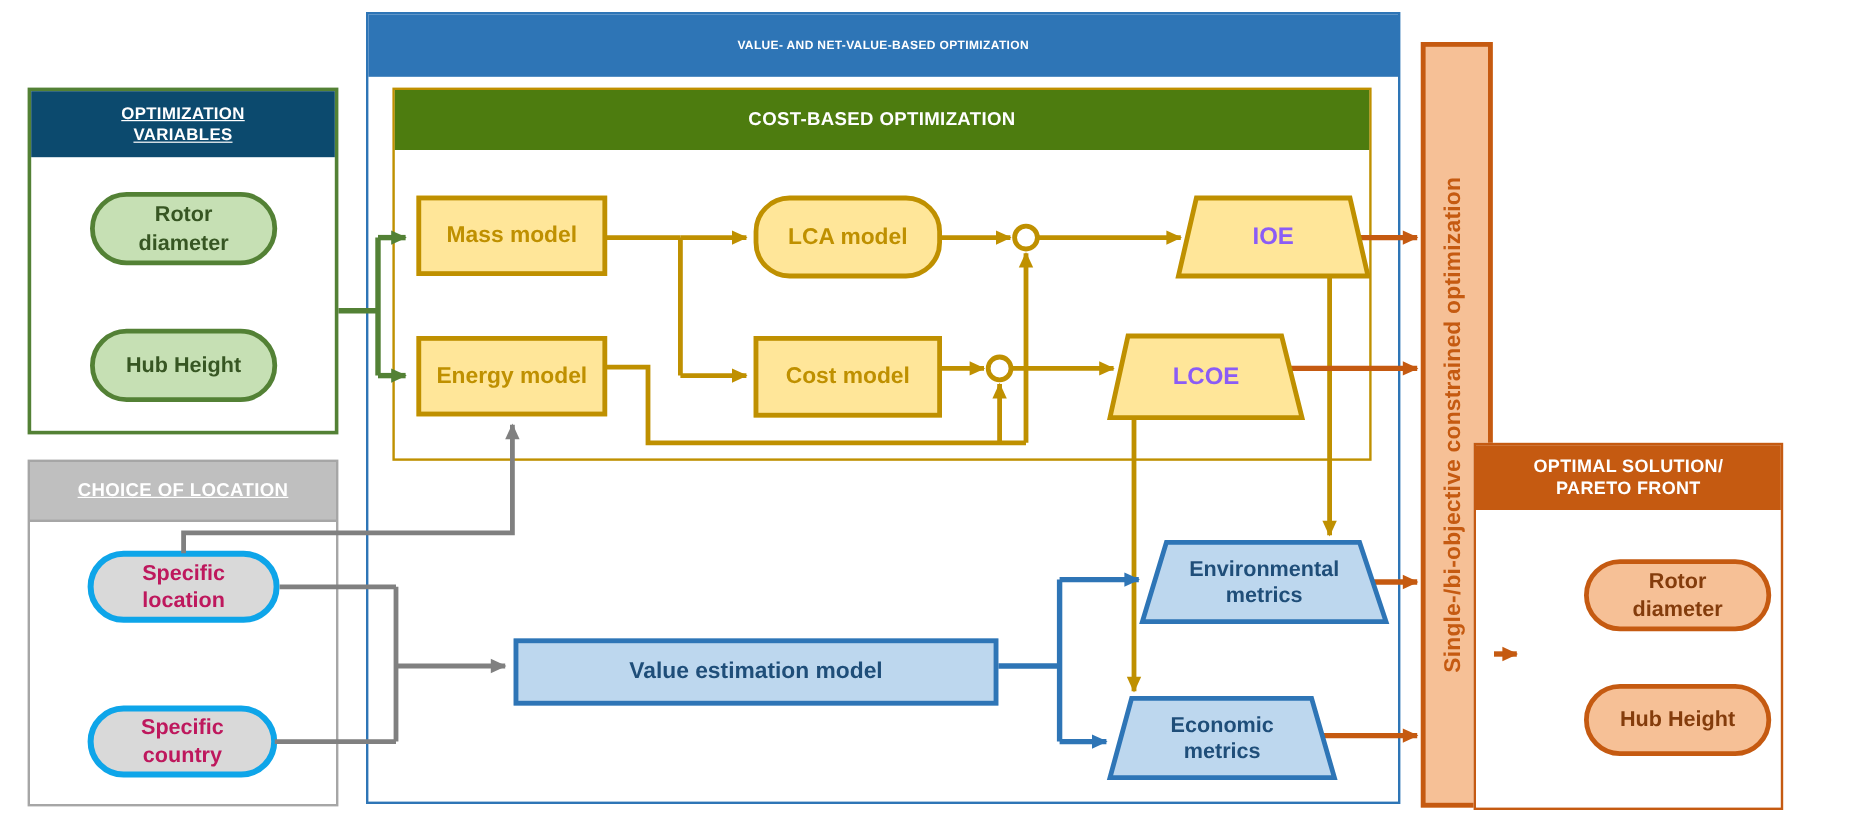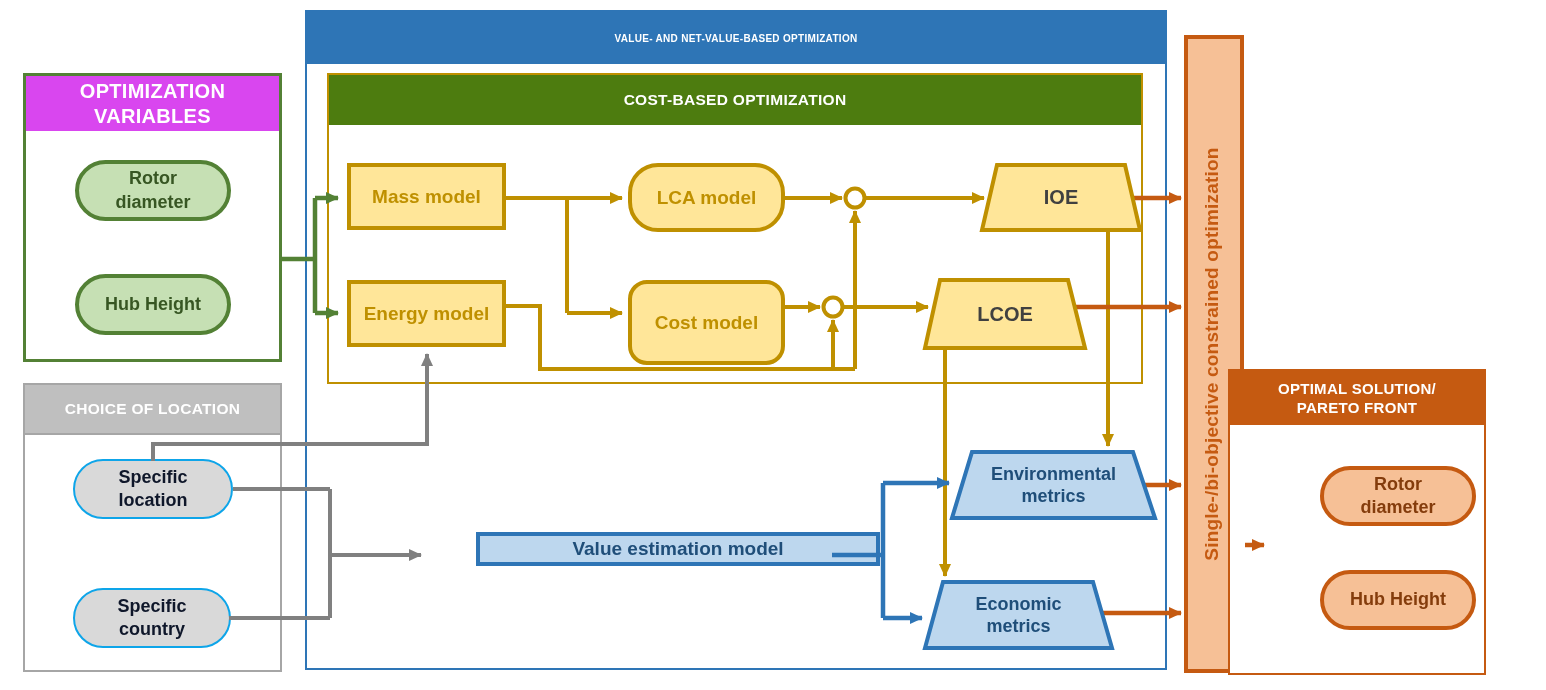--- a/index.html
+++ b/index.html
@@ -12,55 +12,55 @@
     position:absolute;left:0;top:0;right:0;display:flex;align-items:center;justify-content:center;
     color:#fff;text-align:center;letter-spacing:.3px;box-sizing:border-box;
   }
   .lines{white-space:pre-line;}
   
   .blue-panel{left:305px;top:10px;width:862px;height:660px;border:2px solid #2E75B6;}
   .blue-panel .panel-header{height:52px;background:#2E75B6;font-size:10px;}
   .gold-panel{left:327px;top:73px;width:816px;height:311px;border:2px solid #BF9000;}
   .gold-panel .panel-header{height:50px;background:#4d7c0f;font-size:15.5px;}
   .green-panel{left:23px;top:73px;width:259px;height:289px;border:3px solid #538135;}
-  .green-panel .panel-header{height:55px;background:#d946ef;font-size:20px;line-height:1.25;}
+  .green-panel .panel-header{height:55px;background:#0c4a6e;font-size:14px;line-height:1.25;text-decoration:underline;}
   .gray-panel{left:23px;top:383px;width:259px;height:289px;border:2px solid #A6A6A6;}
-  .gray-panel .panel-header{height:50px;background:#BFBFBF;border-bottom:2px solid #A6A6A6;font-size:15.5px;}
+  .gray-panel .panel-header{height:50px;background:#BFBFBF;border-bottom:2px solid #A6A6A6;font-size:15.5px;text-decoration:underline;}
   .orange-panel{left:1228px;top:369px;width:258px;height:306px;border:2px solid #C55A11;}
   .orange-panel .panel-header{height:54px;background:#C55A11;font-size:15px;line-height:1.3;}
   
   .node{
     position:absolute;box-sizing:border-box;display:flex;align-items:center;justify-content:center;
     text-align:center;
   }
   .gold-box{background:#FFE699;border:4px solid #BF9000;color:#BF9000;font-size:19px;}
   .box-mass{left:347px;top:163px;width:159px;height:67px;}
   .box-energy{left:347px;top:280px;width:159px;height:67px;}
   .box-lca{left:628px;top:163px;width:157px;height:69px;border-radius:30px;}
-  .box-cost{left:628px;top:280px;width:157px;height:85px;border-radius:19px;}
+  .box-cost{left:628px;top:280px;width:157px;height:68px;}
   .blue-box{background:#BDD7EE;border:4px solid #2E75B6;color:#1F4E79;font-size:19px;}
-  .box-value{left:428px;top:532px;width:404px;height:34px;margin-left:48px;}
+  .box-value{left:428px;top:532px;width:404px;height:56px;}
   
   .trap-label{
     position:absolute;display:flex;align-items:center;justify-content:center;text-align:center;
     z-index:6;line-height:1.25;pointer-events:none;
   }
-  .trap-gold{color:#404040;font-size:20px;}
+  .trap-gold{color:#8b5cf6;font-size:20px;}
   .trap-blue{color:#1F4E79;font-size:18px;}
   .lbl-ioe{left:982px;top:165px;width:158px;height:65px;}
   .lbl-lcoe{left:925px;top:280px;width:160px;height:68px;}
   .lbl-env{left:952px;top:452px;width:203px;height:66px;}
   .lbl-eco{left:925px;top:582px;width:187px;height:66px;}
   
   .pill{
     position:absolute;box-sizing:border-box;border-radius:32px;display:flex;align-items:center;
     justify-content:center;text-align:center;font-size:18px;line-height:1.3;
   }
   .green-pill{background:#C6E0B4;border:4px solid #538135;color:#375623;}
-  .gray-pill{background:#D9D9D9;border:2px solid #0ea5e9;color:#0f172a;}
+  .gray-pill{background:#D9D9D9;border:5px solid #0ea5e9;color:#be185d;}
   .orange-pill{background:#F6C096;border:4px solid #C55A11;color:#843C0C;}
   .pill-g1{left:75px;top:160px;width:156px;height:61px;}
   .pill-g2{left:75px;top:274px;width:156px;height:61px;}
   .pill-l1{left:73px;top:459px;width:160px;height:60px;}
   .pill-l2{left:73px;top:588px;width:158px;height:60px;}
   .pill-o1{left:1320px;top:466px;width:156px;height:60px;}
   .pill-o2{left:1320px;top:570px;width:156px;height:60px;}
   
   .opt-bar{
     position:absolute;left:1184px;top:35px;width:60px;height:638px;box-sizing:border-box;

